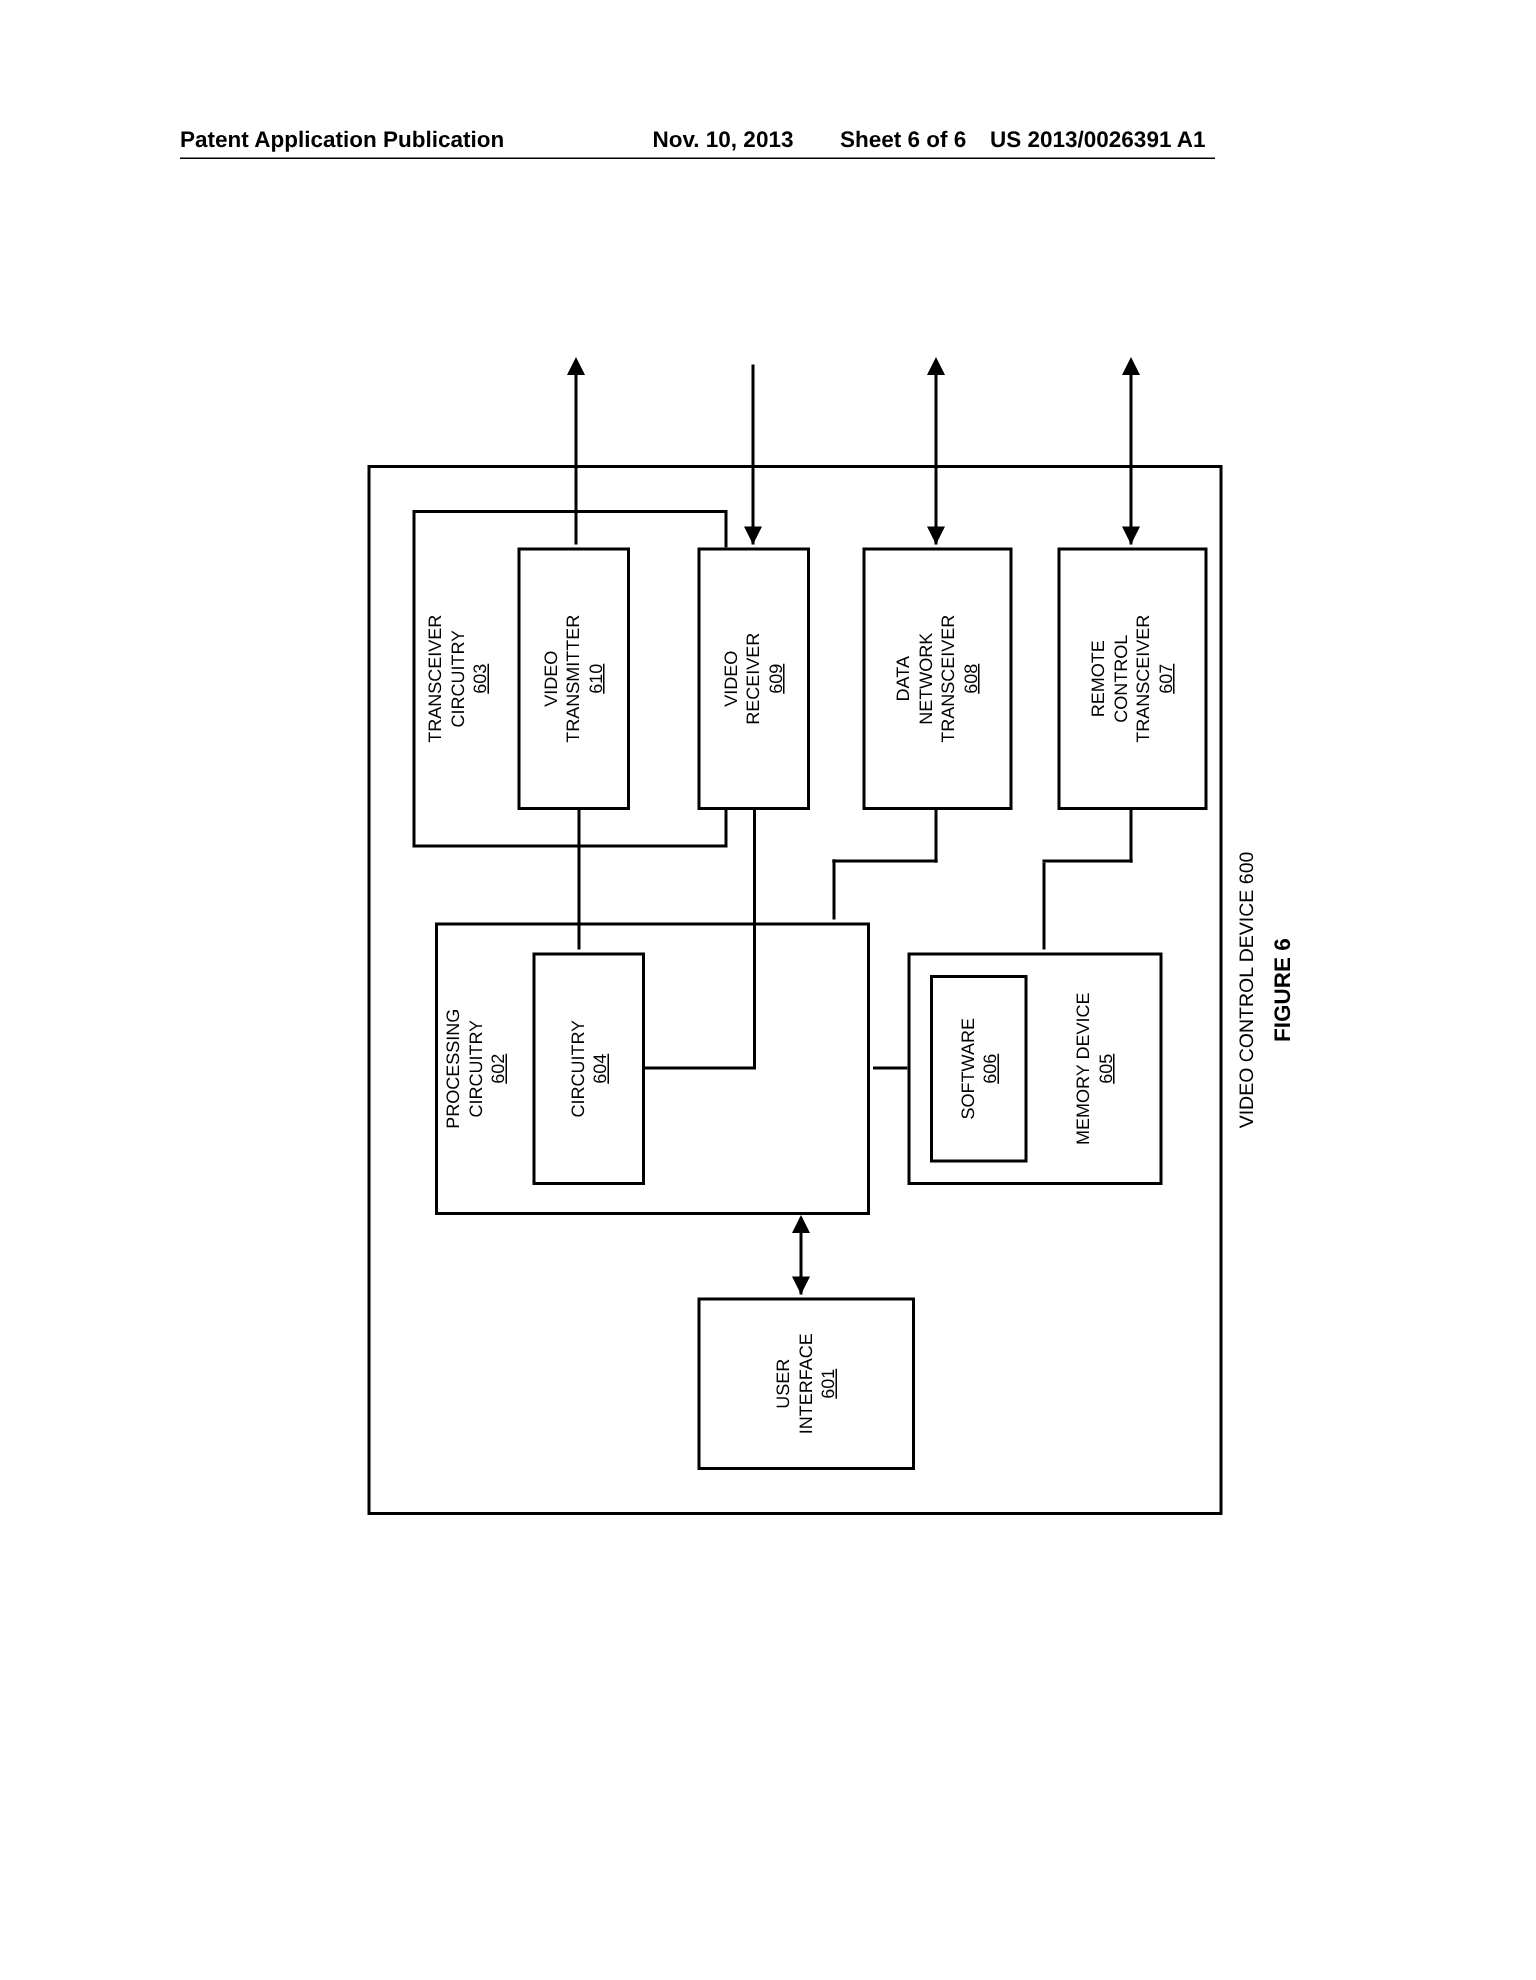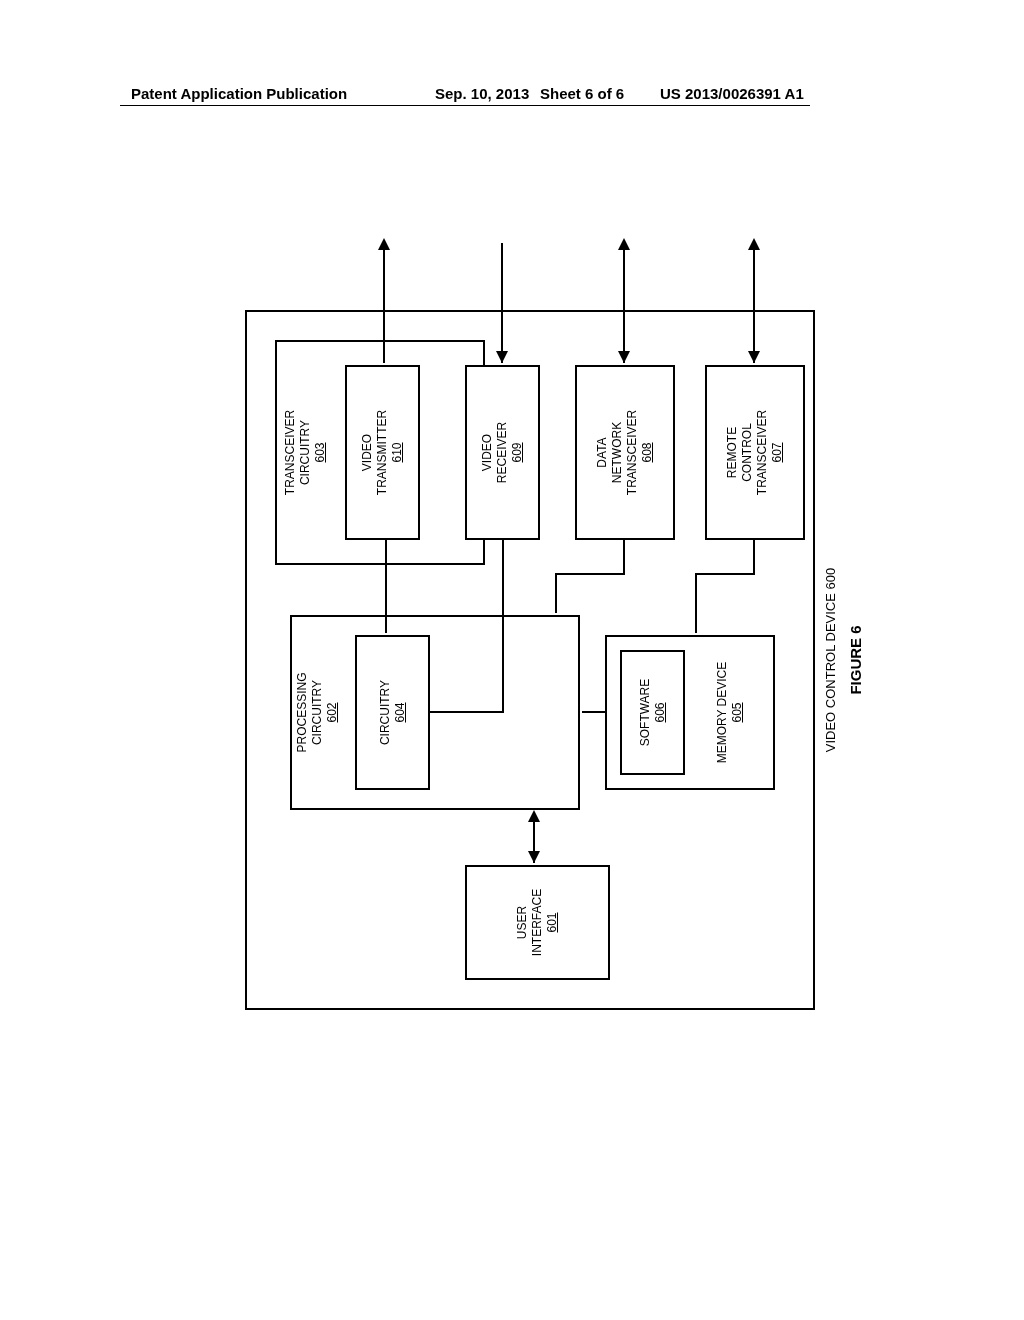--- a/index.html
+++ b/index.html
@@ -12,21 +12,21 @@
     color: #000;
   }
   .header {
     position: absolute;
     top: 85px;
     left: 0;
     width: 1024px;
     font-size: 15px;
     font-weight: bold;
   }
-  .header-left { position: absolute; left: 131px; }
+  .header-left { position: absolute; left: 120px; }
   .header-mid { position: absolute; left: 435px; }
   .header-right { position: absolute; left: 660px; }
   .hr {
     position: absolute;
     top: 105px;
     left: 120px;
     width: 690px;
     height: 1px;
     background: #000;
   }
@@ -90,22 +90,22 @@
     width: 0; height: 0;
   }
   .arrow.right { border-top: 6px solid transparent; border-bottom: 6px solid transparent; border-left: 12px solid #000; }
   .arrow.left  { border-top: 6px solid transparent; border-bottom: 6px solid transparent; border-right: 12px solid #000; }
 </style>
 </head>
 <body>
 
 <div class="header">
   <span class="header-left">Patent Application Publication</span>
-  <span class="header-mid">Sep. 10, 2013</span>
-  <span class="header-mid" style="left:540px">Sheet 6 of 6</span>
+  <span class="header-mid">Nov. 10, 2013</span>
+  <span class="header-mid" style="left:560px">Sheet 6 of 6</span>
   <span class="header-right">US 2013/0026391 A1</span>
 </div>
 <div class="hr"></div>
 
 <div class="stage">
   <div class="rot">
 
     <div class="box outer"></div>
     <div class="label-only outer-label">VIDEO CONTROL DEVICE 600</div>
     <div class="label-only fig-label">FIGURE 6</div>

